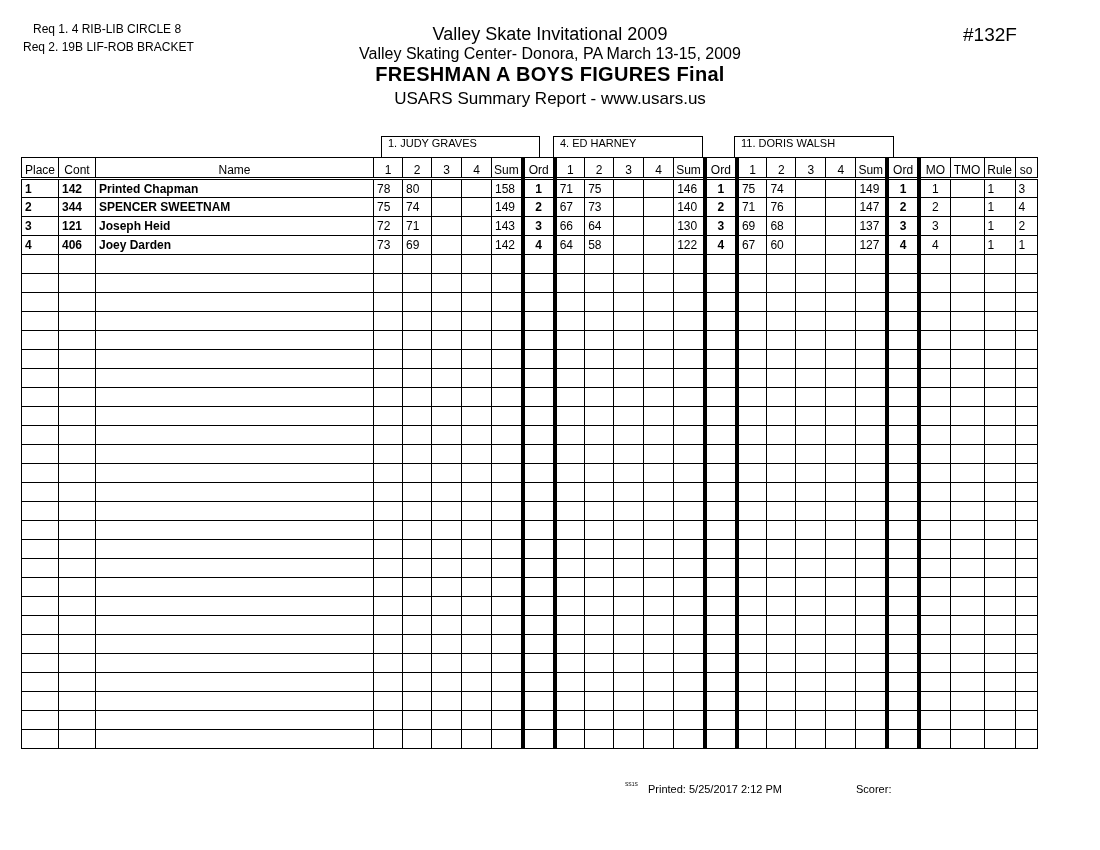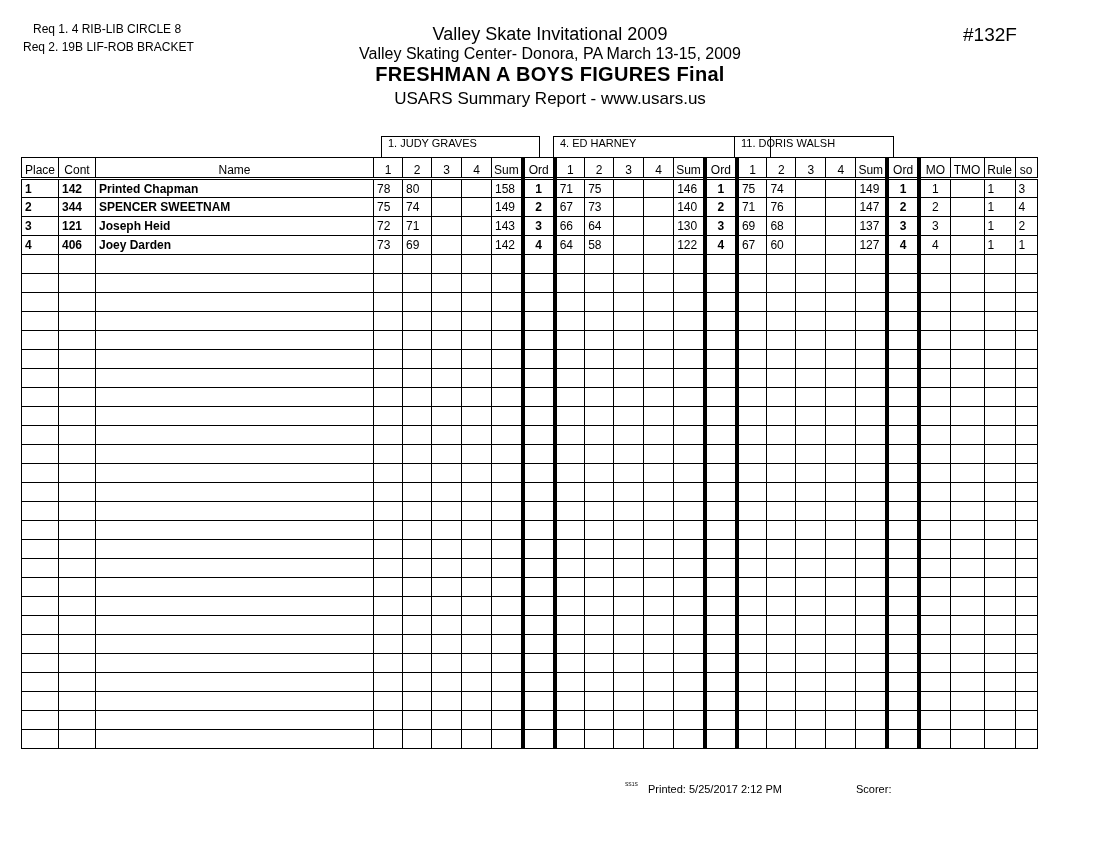--- a/index.html
+++ b/index.html
@@ -31,21 +31,21 @@
 <div class="abs req" style="top:22px;margin-left:10px;">Req  1.  4 RIB-LIB CIRCLE 8</div>
 <div class="abs req" style="top:40px;">Req  2.  19B LIF-ROB BRACKET</div>
 
 <div class="abs center t1">Valley Skate Invitational 2009</div>
 <div class="abs center t2">Valley Skating Center- Donora, PA  March 13-15, 2009</div>
 <div class="abs center t3">FRESHMAN A BOYS FIGURES Final</div>
 <div class="abs center t4">USARS Summary Report - www.usars.us</div>
 <div class="abs code">#132F</div>
 
 <div class="abs judge-box" style="left:373px; width:159px;margin-left:8px;">1.  JUDY GRAVES</div>
-<div class="abs judge-box" style="left:553px; width:218px;">4.  ED HARNEY</div>
+<div class="abs judge-box" style="left:553px; width:150px;">4.  ED HARNEY</div>
 <div class="abs judge-box" style="left:734px; width:160px;">11.  DORIS WALSH</div>
 
 <table class="grid">
   <colgroup>
     <col style="width:37px">
       <col style="width:37px">
       <col style="width:278px">
     <col style="width:29px">
       <col style="width:29px">
       <col style="width:30px">

